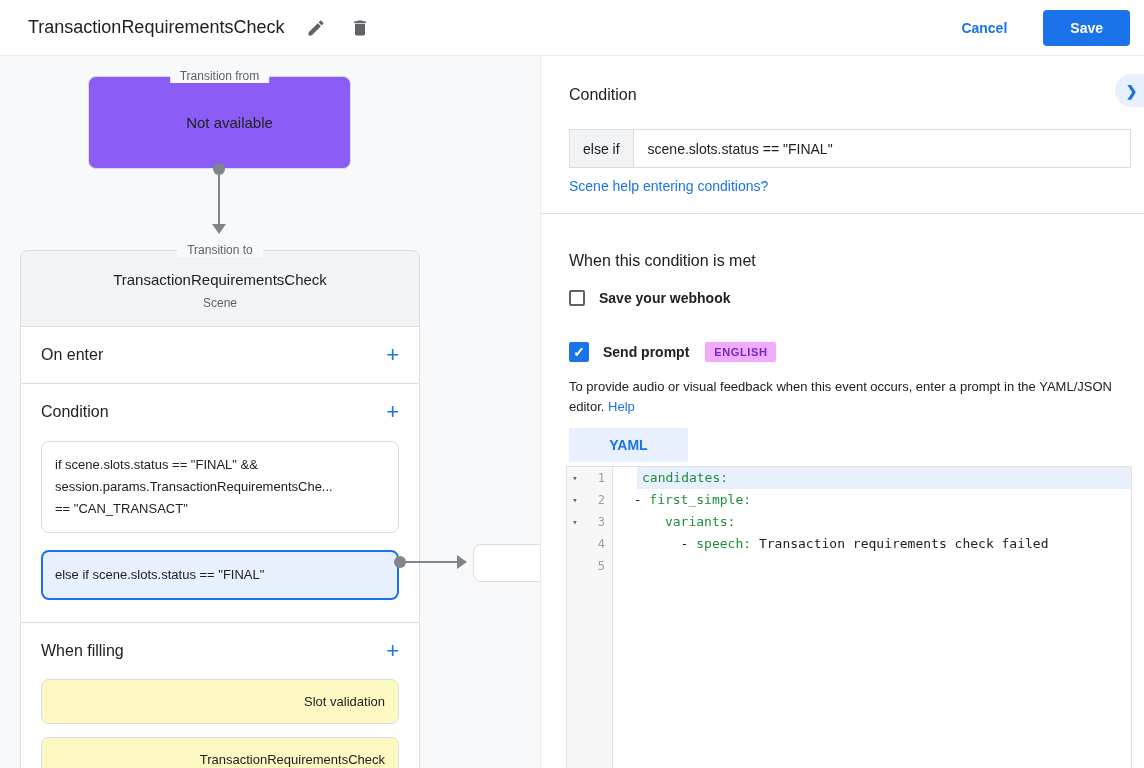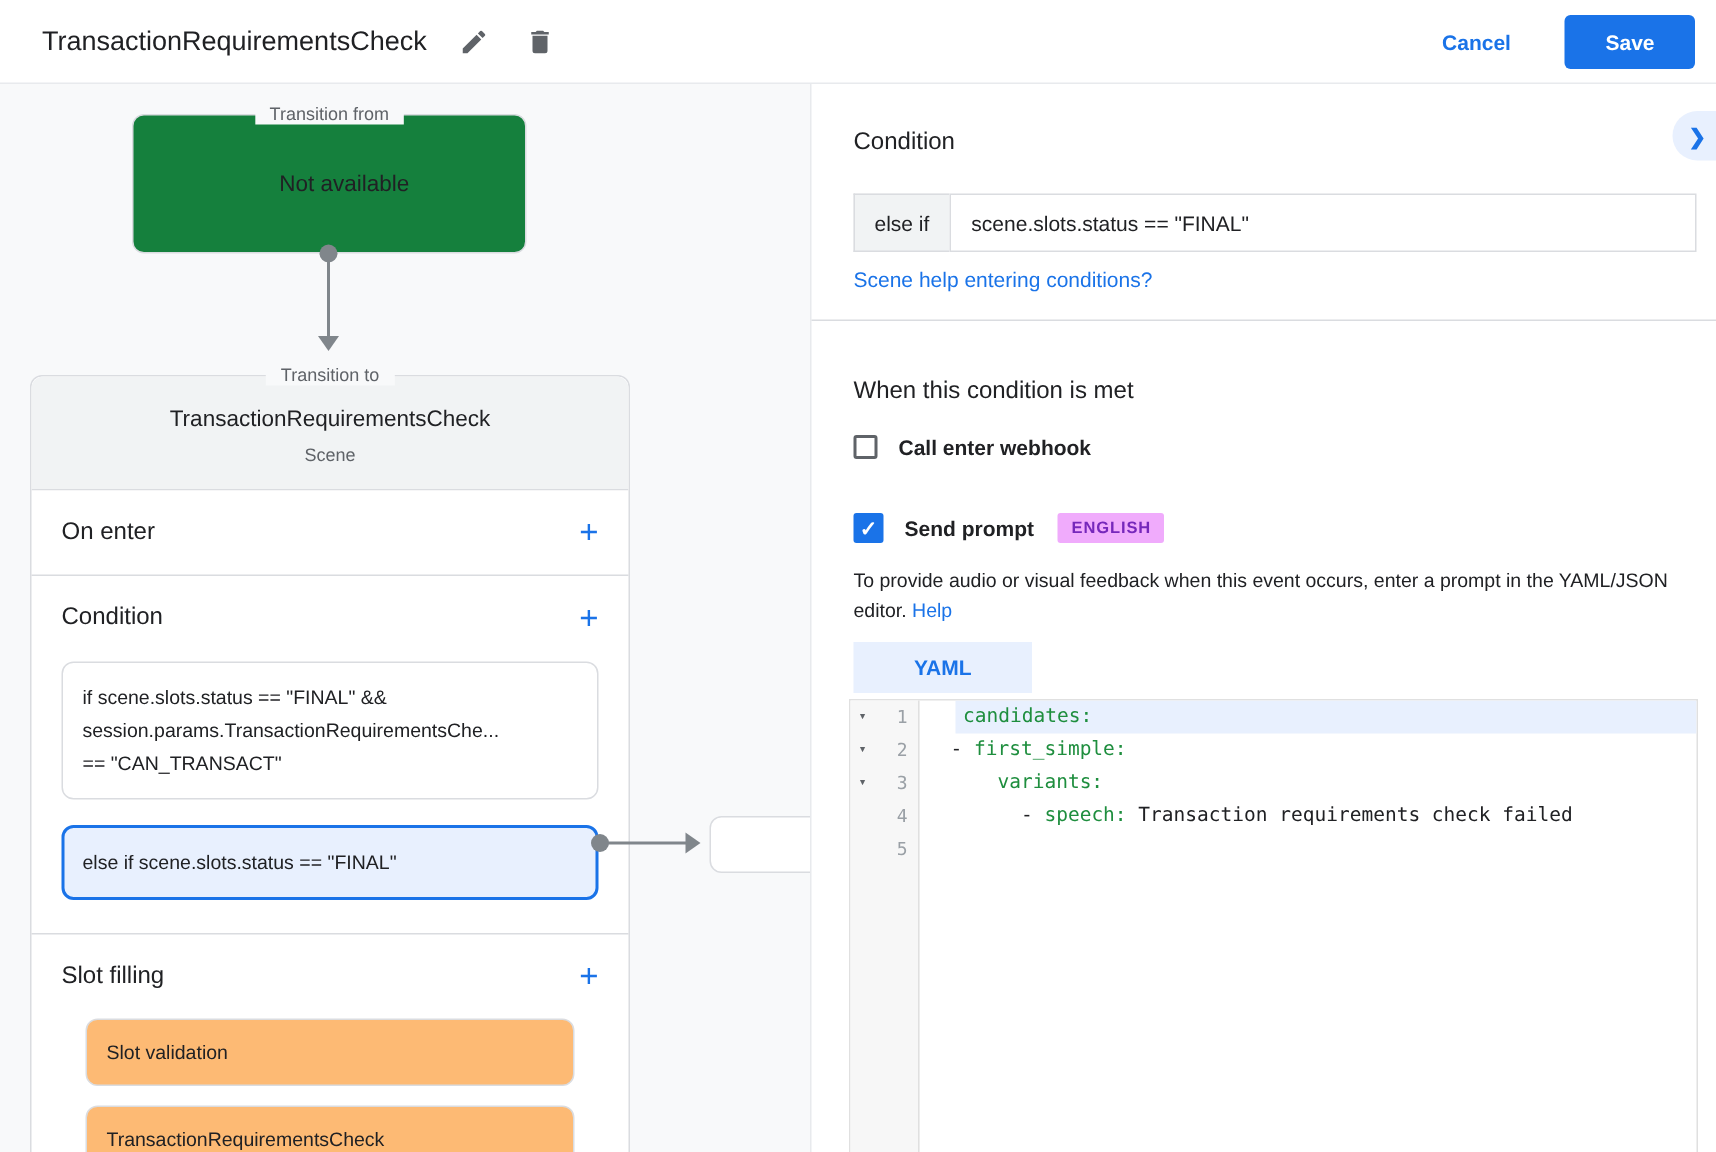--- a/index.html
+++ b/index.html
@@ -16,21 +16,21 @@
   .topbar-actions { margin-left:auto; display:flex; align-items:center; margin-right:14px; }
   .cancel-link { color:#1a73e8; font-size:14px; font-weight:700; margin-right:36px; cursor:pointer; }
   .save-btn { background:#1a73e8; color:#fff; font-size:14px; font-weight:700; border:none;
               border-radius:4px; padding:10px 27px; cursor:pointer; }
 
   
   .canvas { position:absolute; left:0; top:56px; width:540px; height:712px;
             background:#f8f9fa; overflow:hidden; }
   .flow-label { position:absolute; top:-8px; left:50%; transform:translateX(-50%);
                 background:#f8f9fa; padding:0 10px; font-size:12px; color:#5f6368; white-space:nowrap; }
-  .from-box { position:absolute; left:88px; top:20px; width:263px; height:93px; background:#15803d;
+  .from-box { position:absolute; left:88px; top:20px; width:263px; height:93px; background:#8b5cf6;
               border:1px solid #dadce0; border-radius:8px; display:flex; align-items:center;
               justify-content:center; cursor:pointer;padding-left:20px; }
   .from-box .content { font-size:15px; color:#202124; }
 
   .varrow-dot { position:absolute; left:213px; top:107px; width:12px; height:12px;
                 border-radius:50%; background:#80868b; }
   .varrow-line { position:absolute; left:218px; top:113px; width:2px; height:57px; background:#80868b; }
   .varrow-head { position:absolute; left:212px; top:168px; width:0; height:0;
                  border-left:7px solid transparent; border-right:7px solid transparent;
                  border-top:10px solid #80868b; }
@@ -45,22 +45,22 @@
                  height:56px; padding:0 20px; }
   .section-label { font-size:16px; color:#202124;text-align:center; }
   .plus { color:#1a73e8; font-size:22px; font-weight:400; line-height:20px; cursor:pointer; }
   .hline { border-top:1px solid #dadce0; }
   .cond-card { margin:1px 20px 0; border:1px solid #dadce0; border-radius:8px;
                padding:12px 13px; font-size:13px; line-height:22px; color:#202124;
                white-space:pre-line; background:#fff; cursor:pointer; }
   .cond-card.selected { margin-top:17px; background:#e8f0fe; border:2px solid #1a73e8;
                         white-space:normal; padding:12px 12px; }
   .pad-b { padding-bottom:22px; }
-  .slot-card { margin:0 36px 13px; border:1px solid #dadce0; border-radius:8px;
-               padding:14px 13px; font-size:13px; color:#202124; background:#fdba74; cursor:pointer; }
+  .slot-card { margin:0 20px 13px; border:1px solid #dadce0; border-radius:8px;
+               padding:14px 13px; font-size:13px; color:#202124; background:#fef9c3; cursor:pointer;text-align:right; }
 
   .harrow-dot { position:absolute; left:394px; top:500px; width:12px; height:12px;
                 border-radius:50%; background:#80868b; }
   .harrow-line { position:absolute; left:404px; top:505px; width:54px; height:2px; background:#80868b; }
   .harrow-head { position:absolute; left:457px; top:499px; width:0; height:0;
                  border-top:7px solid transparent; border-bottom:7px solid transparent;
                  border-left:10px solid #80868b; }
   .target-box { position:absolute; left:473px; top:488px; width:84px; height:38px; background:#fff;
                 border:1px solid #dadce0; border-radius:8px; cursor:pointer; }
 
@@ -169,21 +169,21 @@
       </div>
       <div class="cond-card">if scene.slots.status == "FINAL" &amp;&amp;
 session.params.TransactionRequirementsChe...
 == "CAN_TRANSACT"</div>
       <div class="cond-card selected">else if scene.slots.status == "FINAL"</div>
     </div>
     <div class="hline"></div>
 
     <div>
       <div class="section-row">
-        <span class="section-label">Slot filling</span>
+        <span class="section-label">When filling</span>
         <span class="plus">+</span>
       </div>
       <div class="slot-card">Slot validation</div>
       <div class="slot-card">TransactionRequirementsCheck</div>
     </div>
   </div>
 
   <div class="harrow-dot"></div>
   <div class="harrow-line"></div>
   <div class="harrow-head"></div>
@@ -202,21 +202,21 @@
     <input class="cond-input" type="text" value="scene.slots.status == &quot;FINAL&quot;" style="">
   </div>
   <div class="help-link">Scene help entering conditions?</div>
 
   <div class="panel-divider"></div>
 
   <div class="panel-heading h-when">When this condition is met</div>
 
   <div class="check-row row-webhook">
     <div class="checkbox"></div>
-    <span class="check-label">Call enter webhook</span>
+    <span class="check-label">Save your webhook</span>
   </div>
 
   <div class="check-row row-prompts">
     <div class="checkbox checked">
         <span>✓</span>
       </div>
     <span class="check-label">Send prompt</span>
     <span class="lang-badge">ENGLISH</span>
   </div>
 

